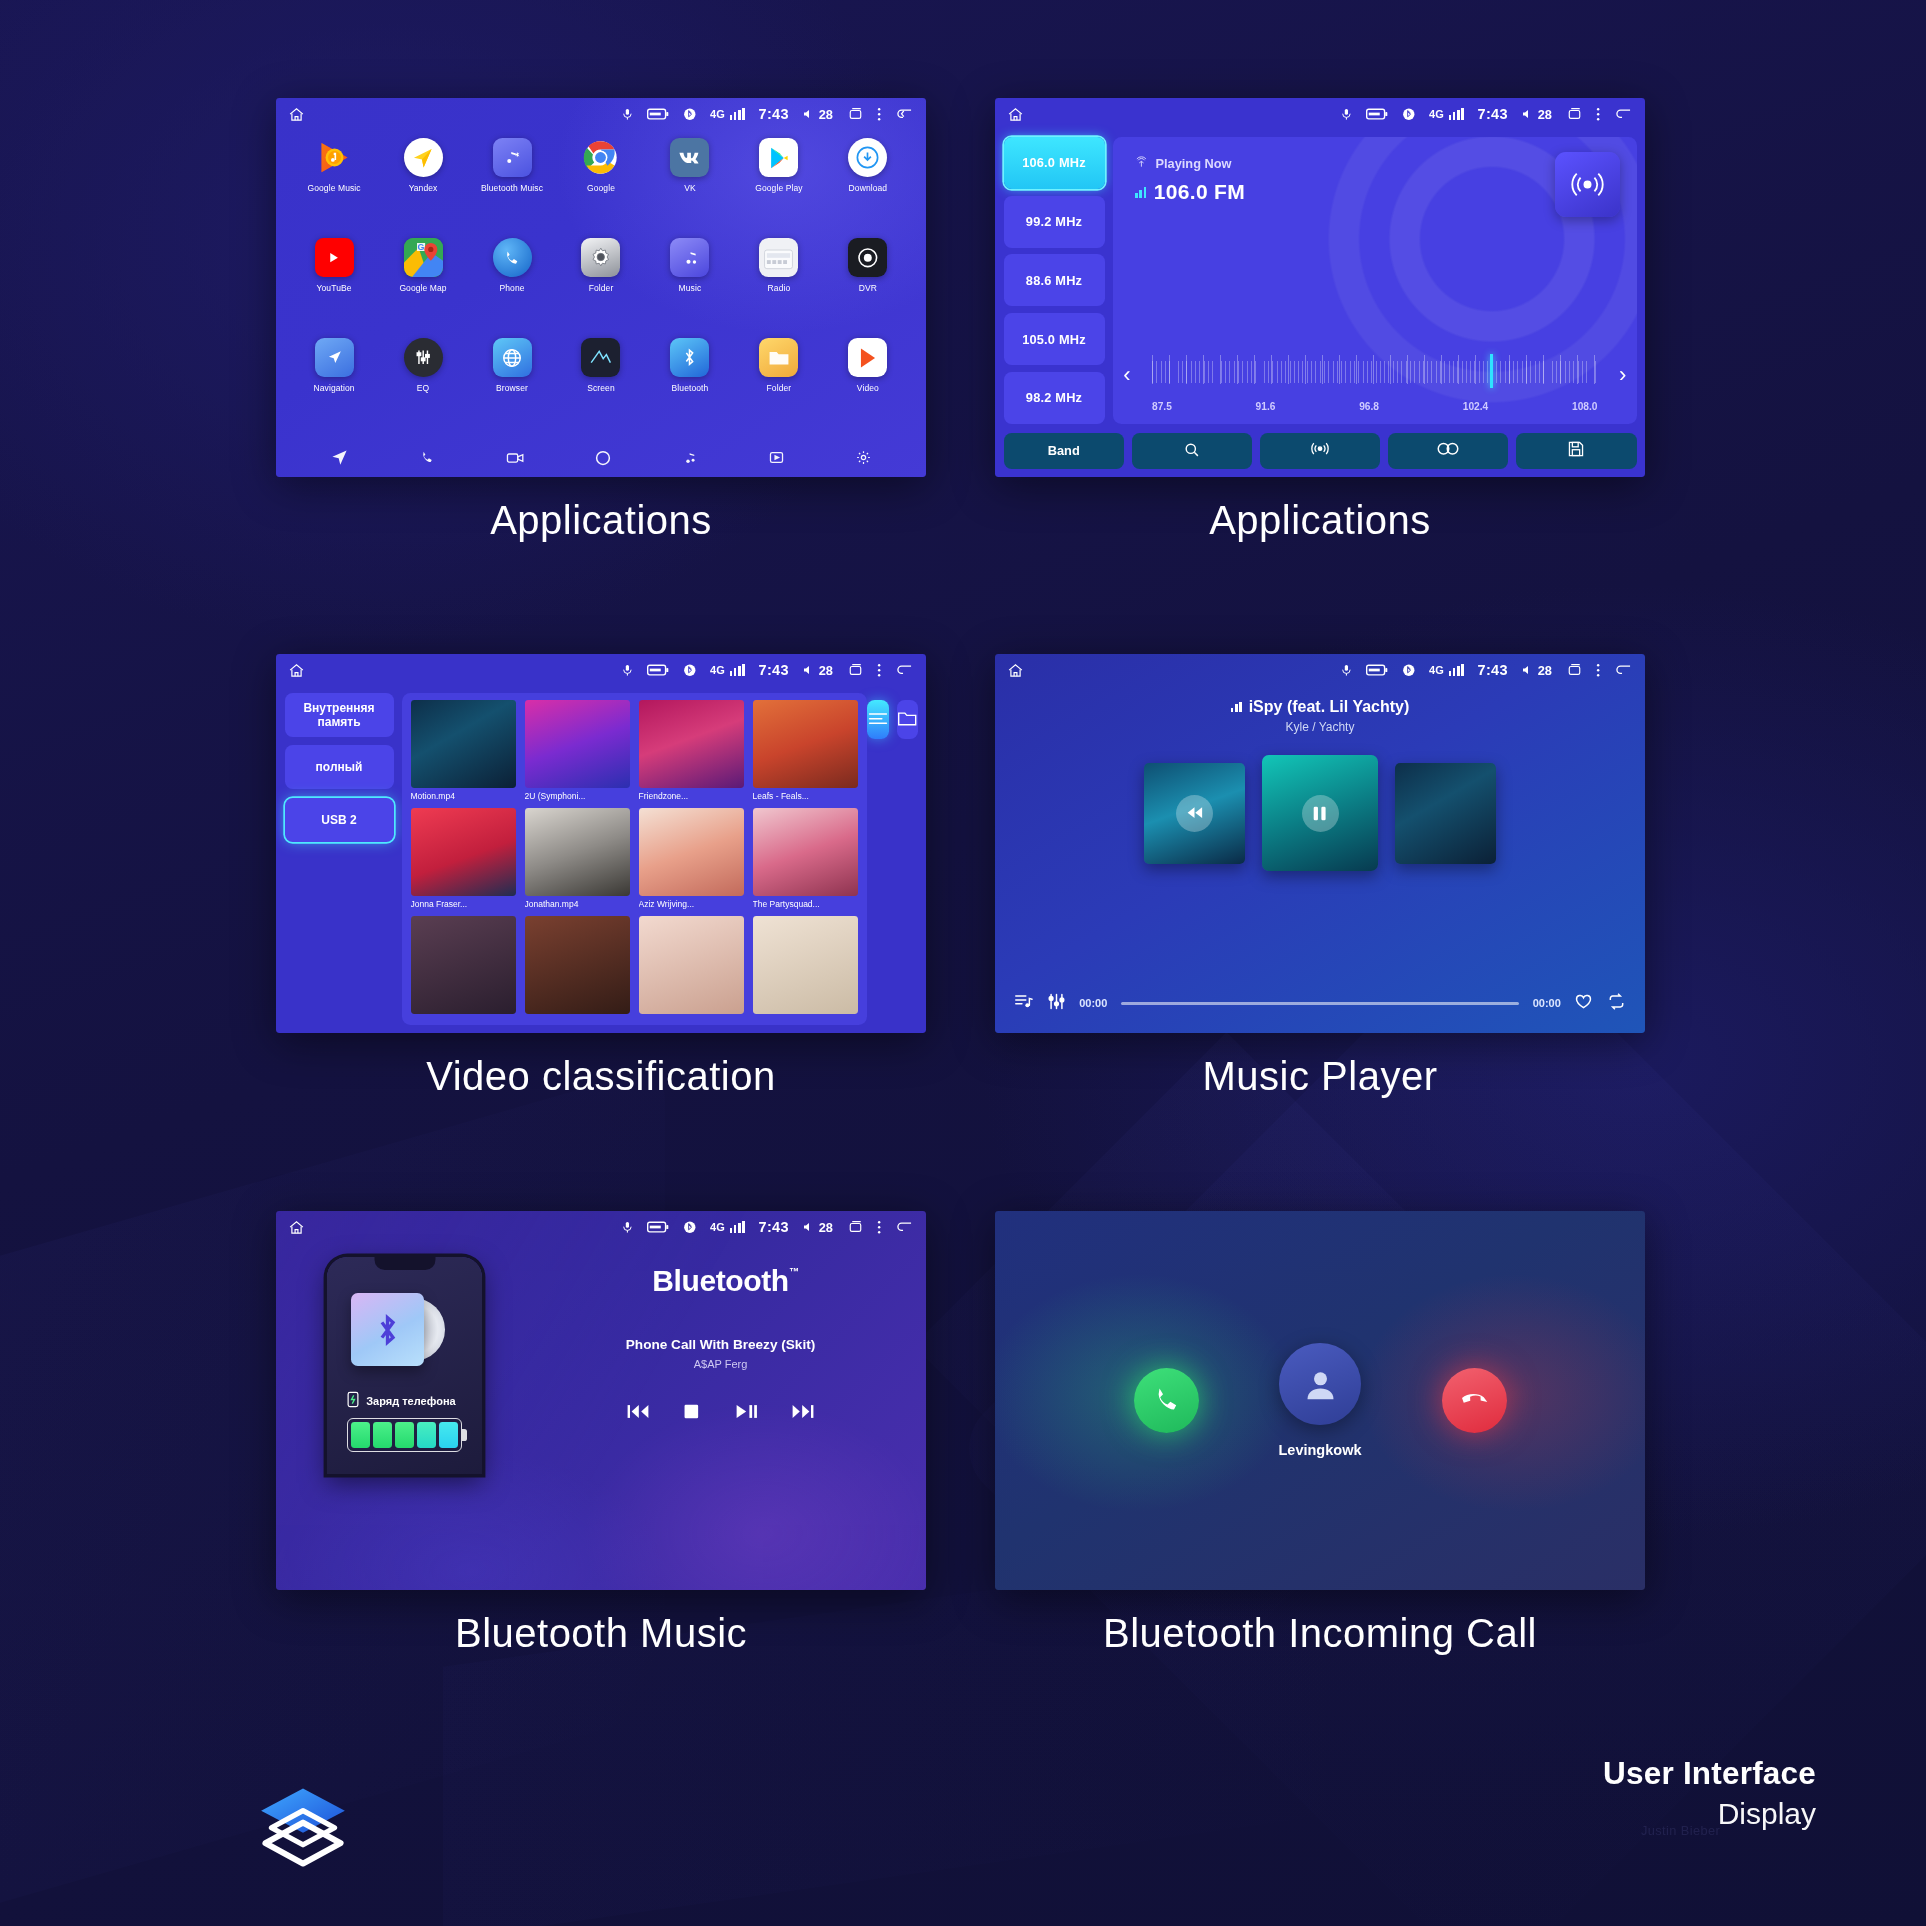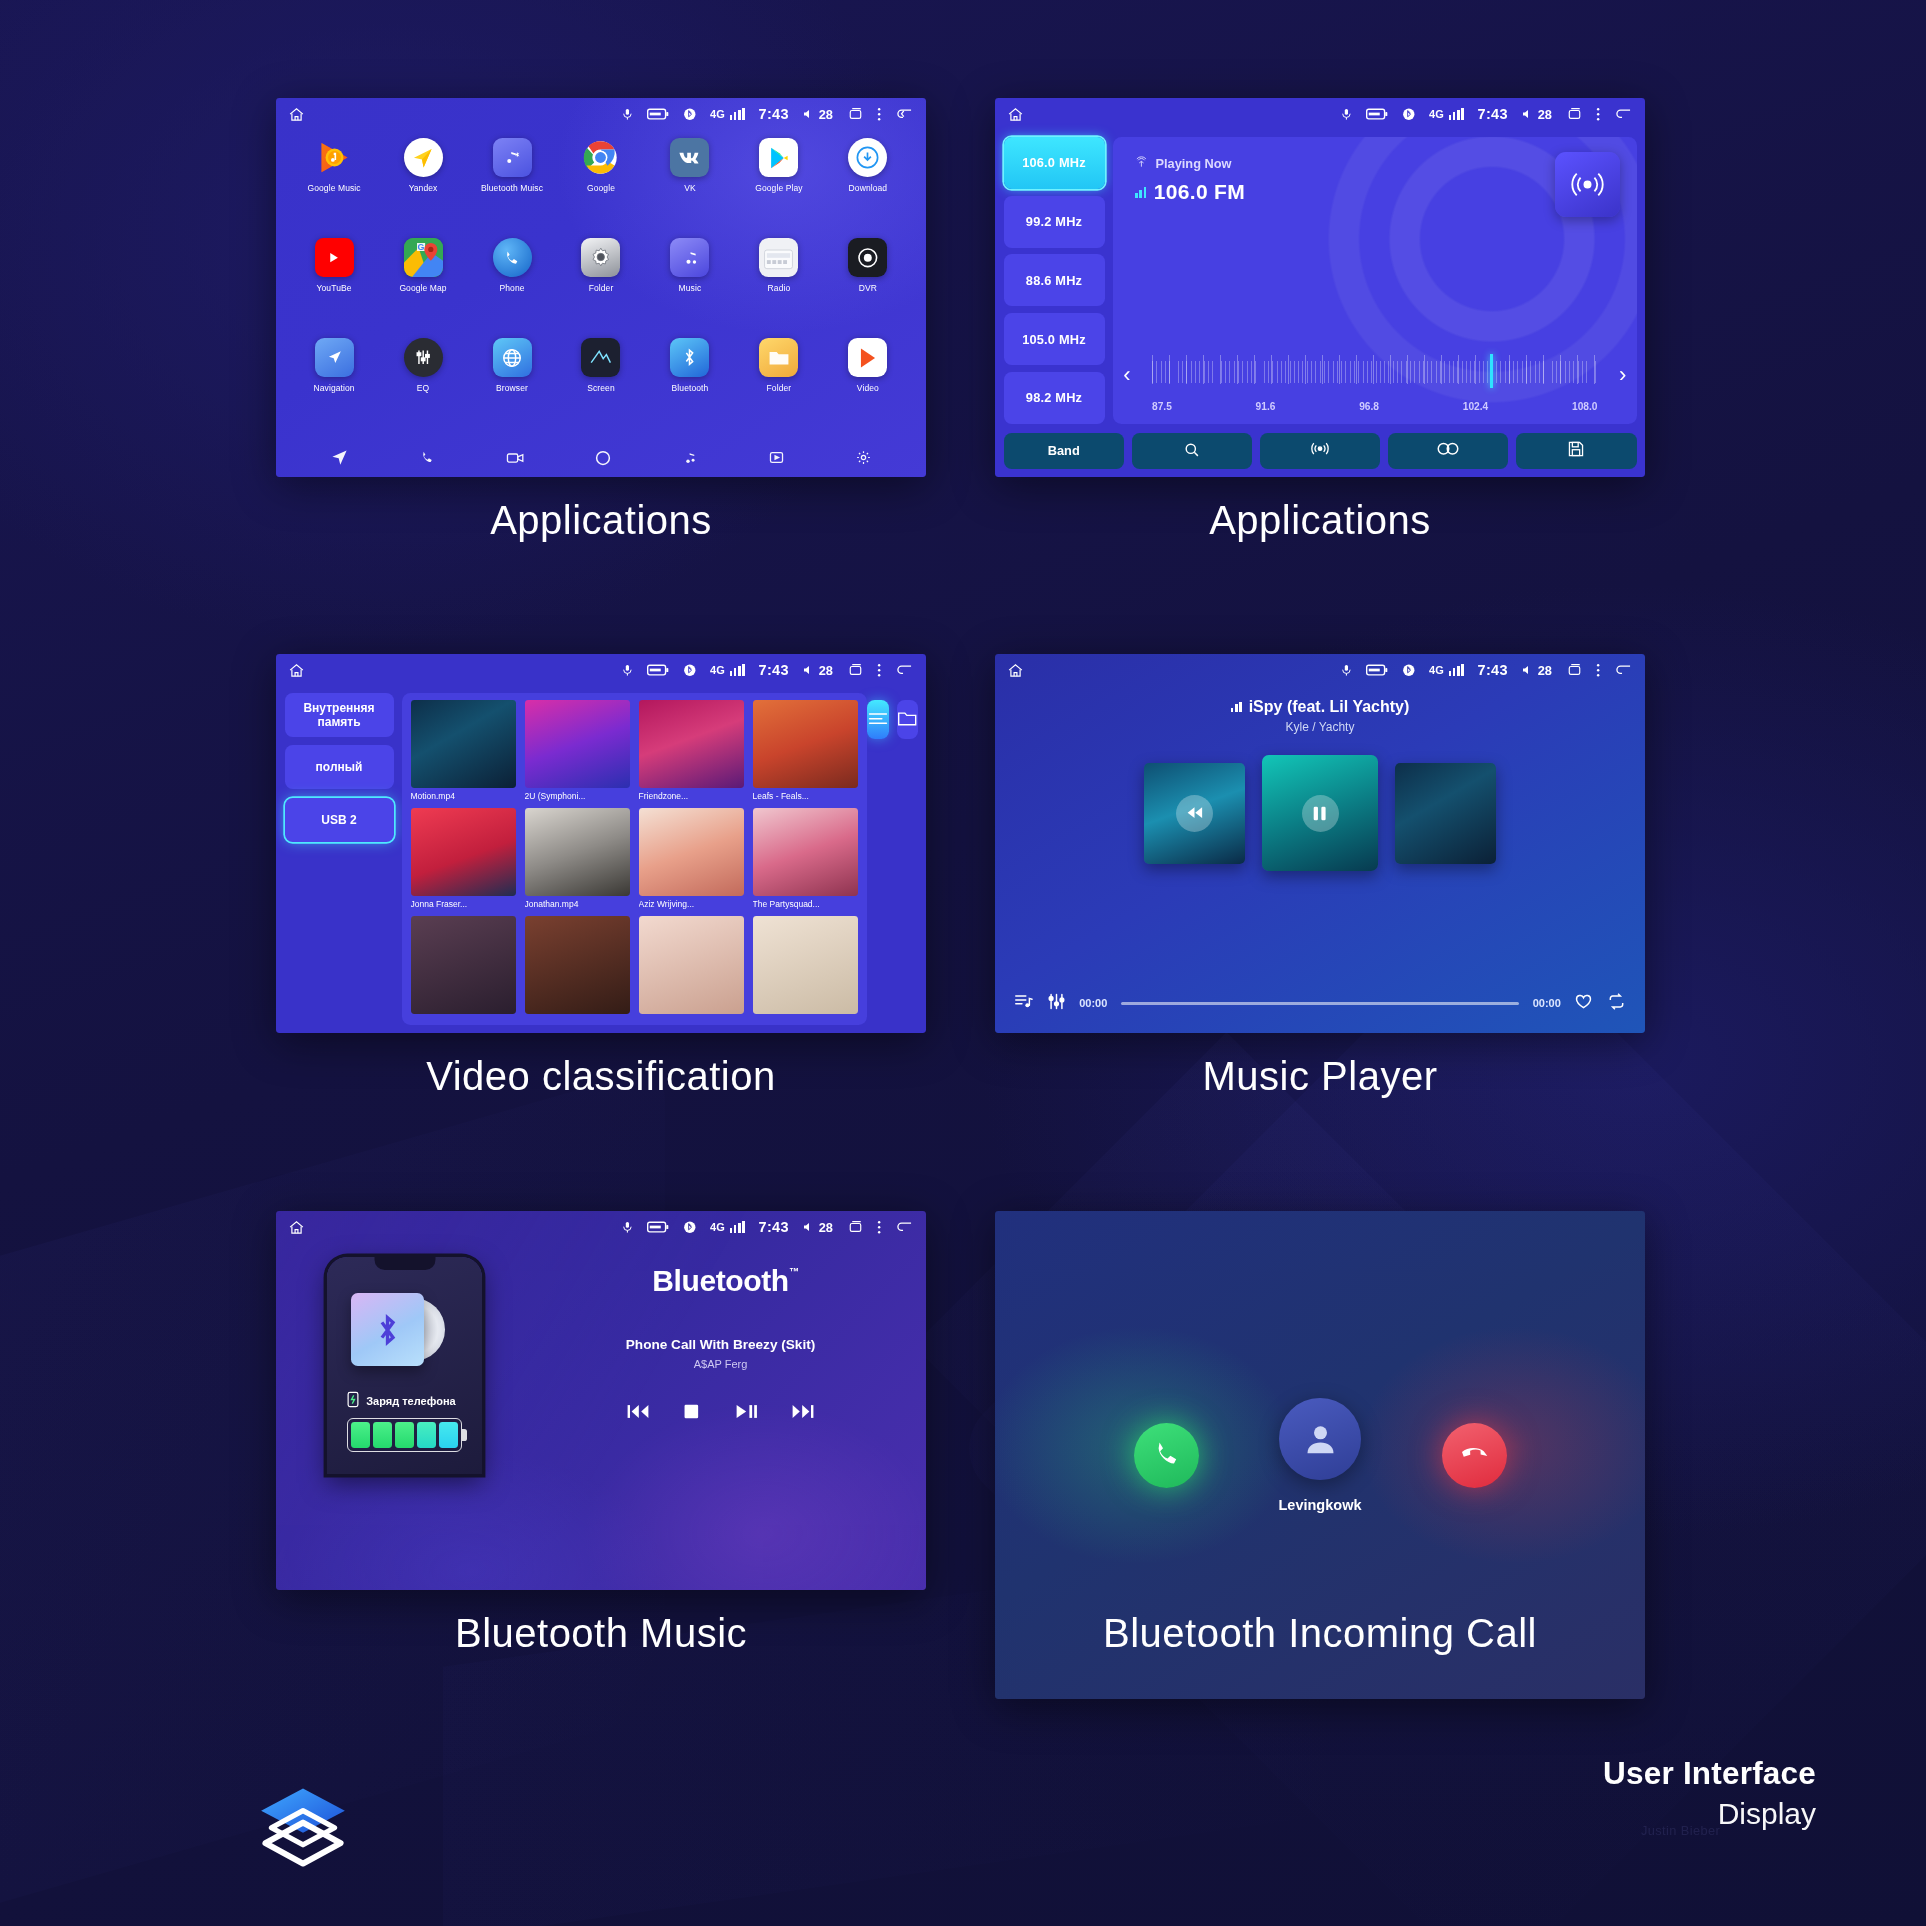--- a/index.html
+++ b/index.html
@@ -1153,21 +1153,21 @@
                 <path d="M2 3v16l9-8z"></path>
                 <path d="M14 3v16l9-8z"></path>
                 <rect x="25" y="3" width="3" height="16"></rect>
               </svg></span>
         </div>
       </div>
     </div>
     <div class="caption" style="top:400px;">Bluetooth Music</div>
   </div>
 
-  <div class="panel" style="left:995px; top:1211px; width:650px; height:488px;">
+  <div class="panel" style="left:995px; top:1211px; width:650px; height:379px;">
     <div class="screen s6">
       <div class="callrow">
         <div class="callbtn accept">
           <span>
             <svg width="31" height="31" viewBox="0 0 24 24" fill="#fff">
                 <path d="M6.6 3.5 9.3 8l-2.2 2.2c1 2.6 3.1 4.7 5.7 5.7L15 13.7l4.5 2.7-1.7 3.4c-5.6-.3-11.6-6.3-11.9-11.9z"></path>
               </svg>
           </span>
         </div>
         <div class="avwrap">

